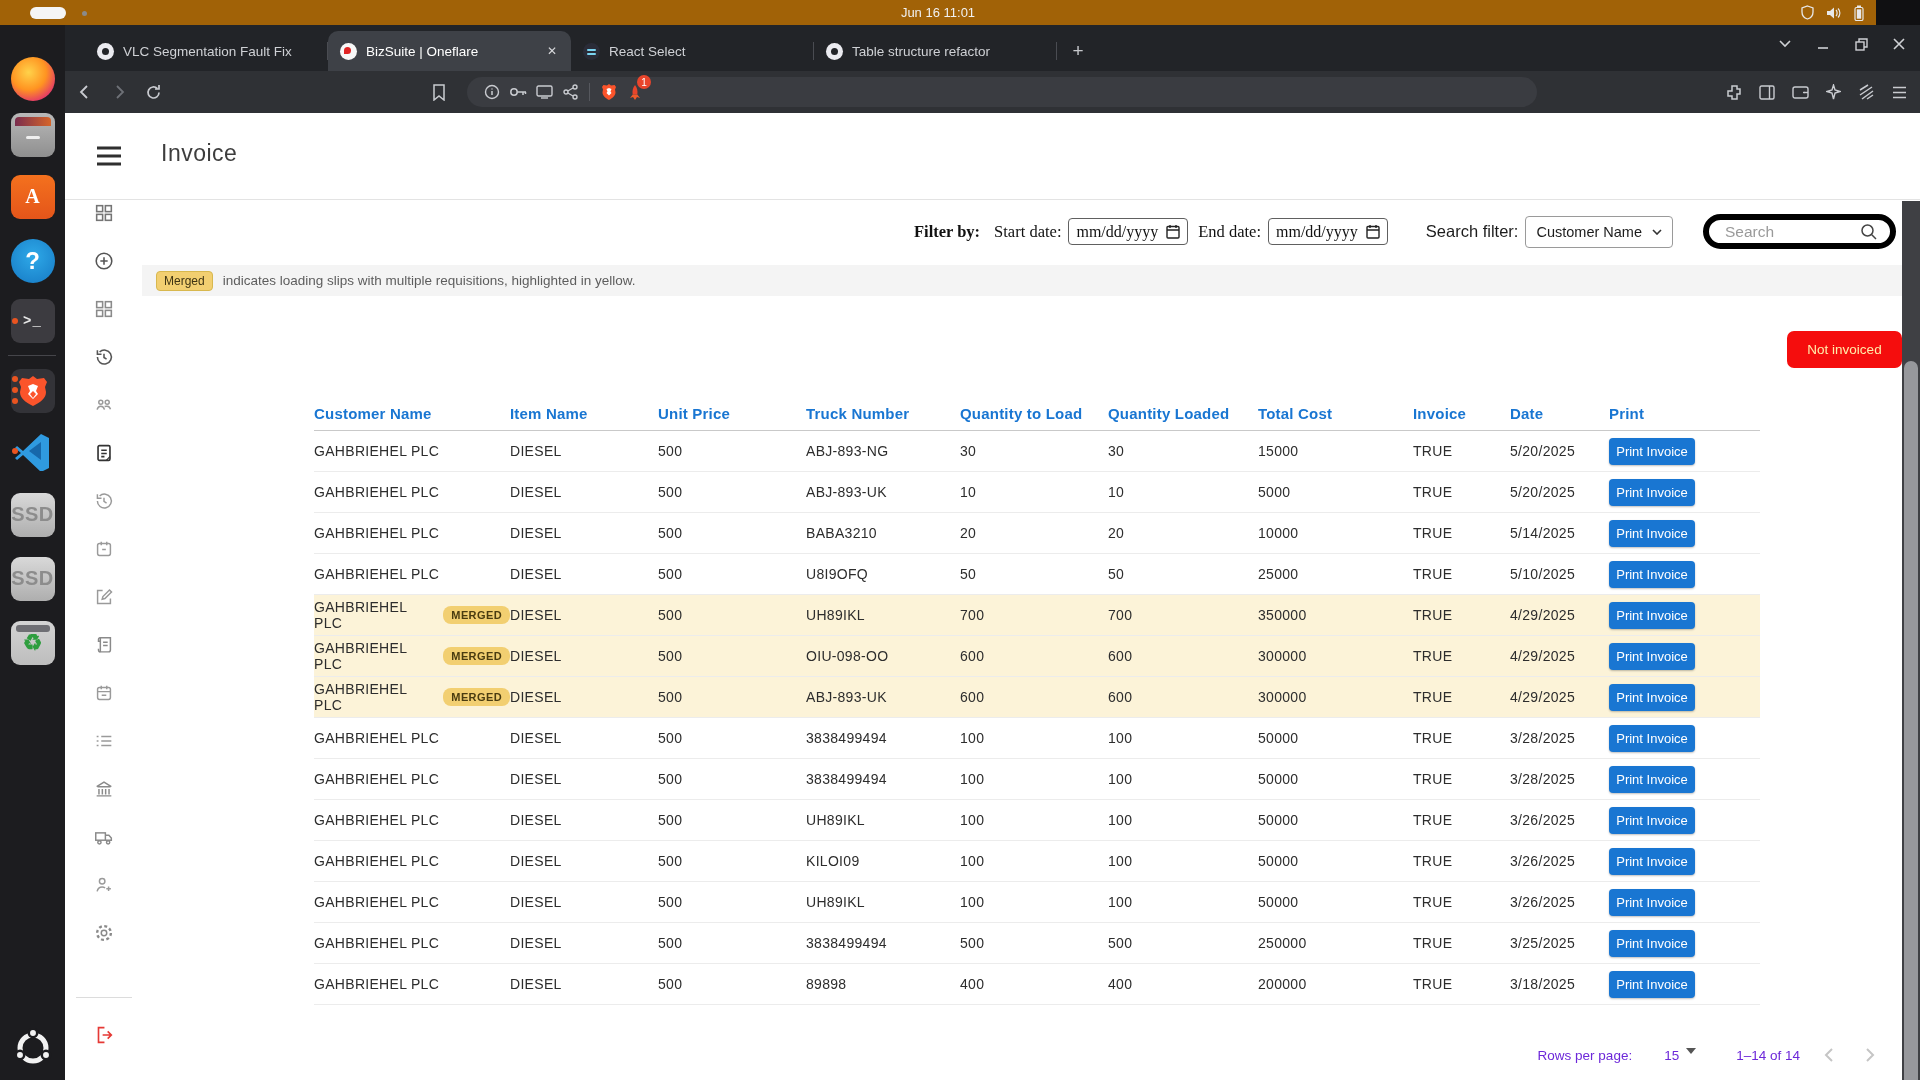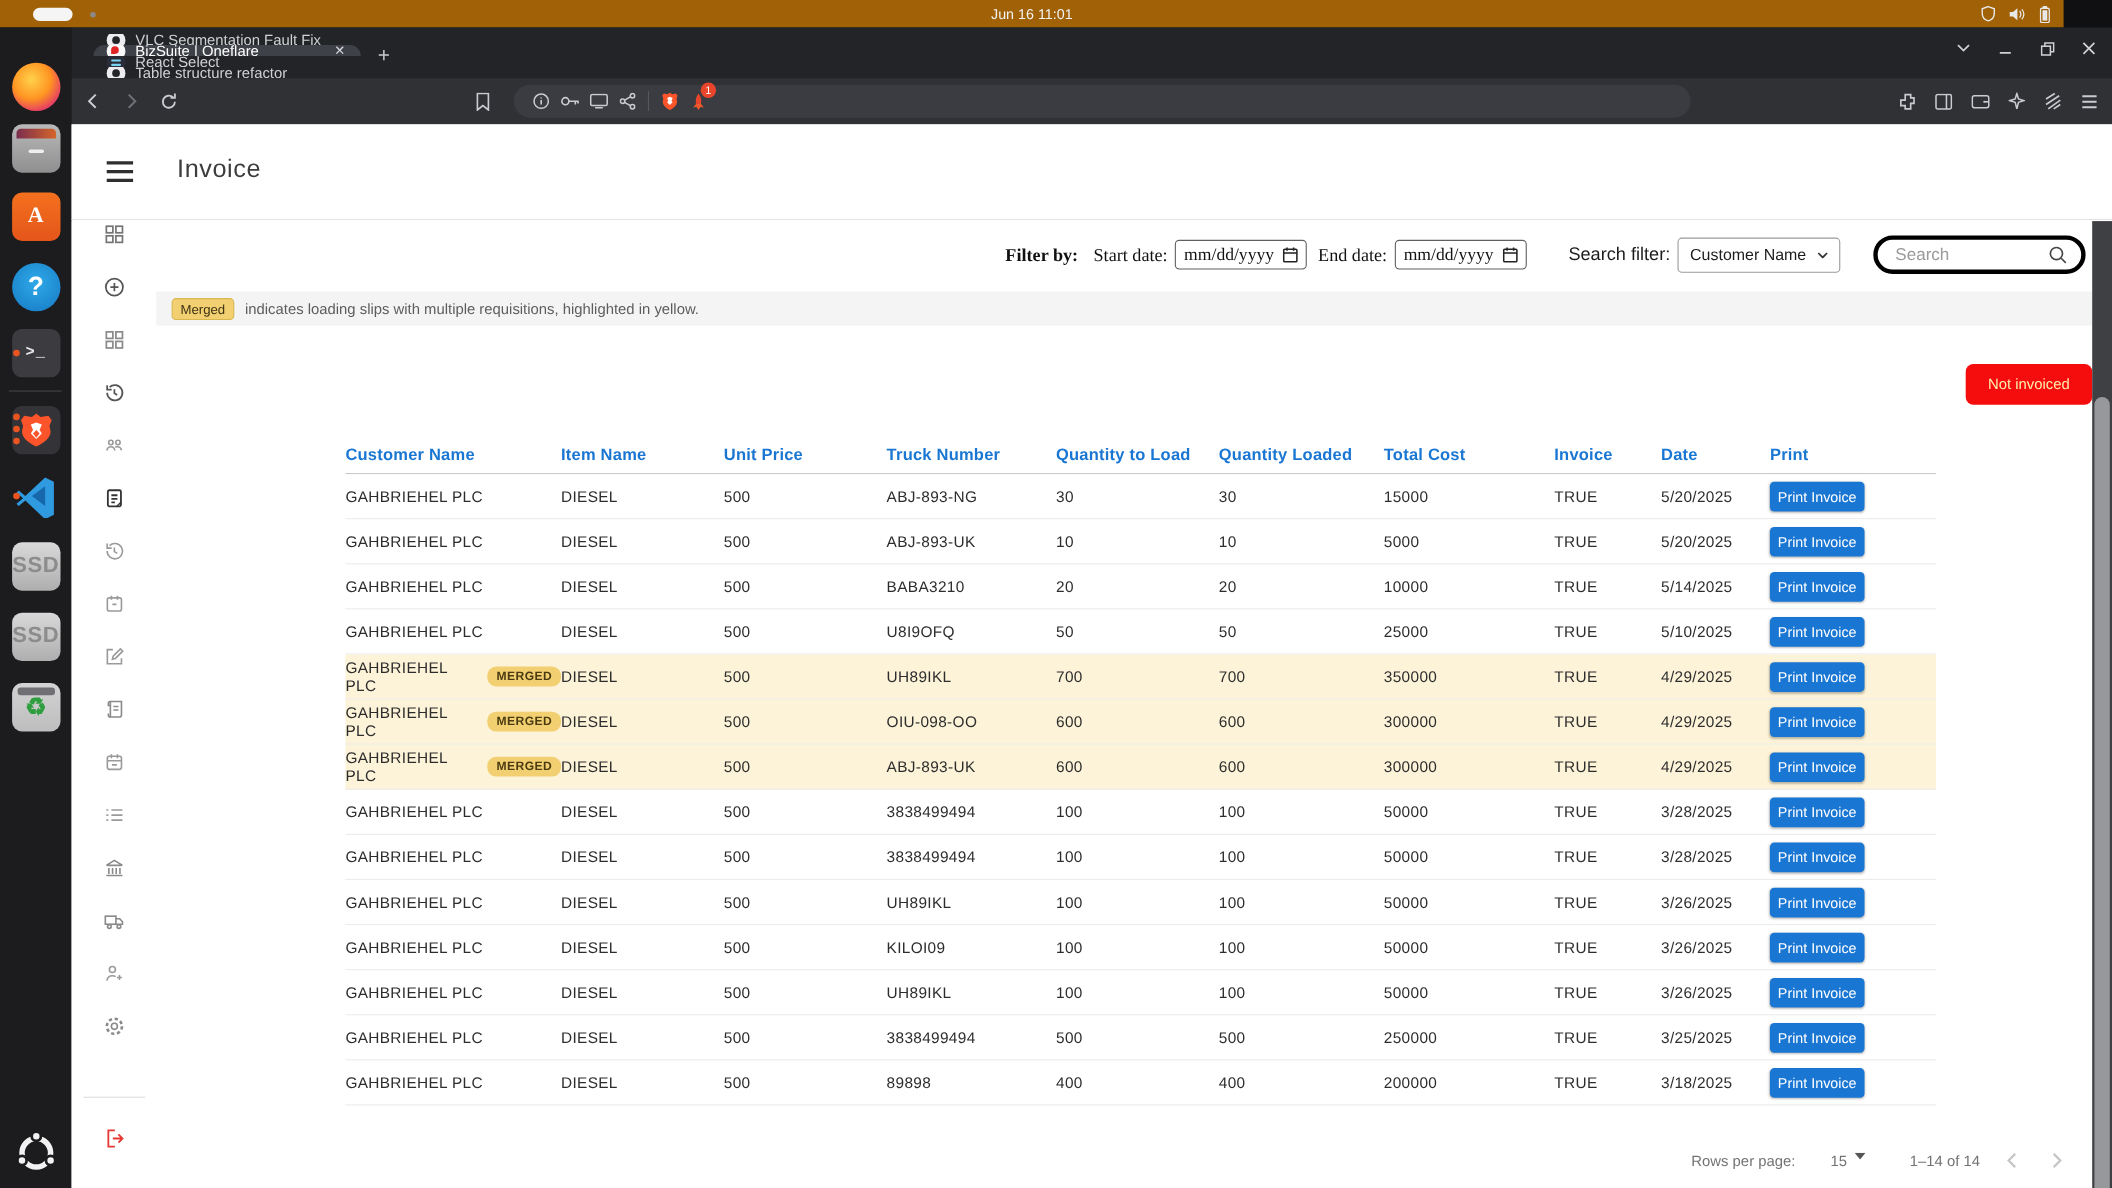--- a/index.html
+++ b/index.html
@@ -30,21 +30,21 @@
   .d-ssd { background:linear-gradient(#d9d9d9,#aeaeae); color:#8c8c8c; font-size:20px; letter-spacing:0.5px; }
   .d-trash { background:linear-gradient(#d3d3d3,#bdbdbd); position:relative; color:#2e9e3e; font-size:22px; }
   .d-trash::before { content:""; position:absolute; top:4px; left:5px; right:5px; height:7px; border-radius:3px; background:#6f6f74; }
   .run-dot { position:absolute; left:2px; width:6px; height:6px; border-radius:50%; background:#e95420; }
   .dock-sep { position:absolute; left:8px; width:48px; height:1px; background:#45454a; }
   .d-ubuntu { width:40px; height:40px; }
 
   
   #browser { position:absolute; left:65px; top:25px; width:1855px; height:1055px; }
   #tabstrip { position:absolute; left:0; top:0; width:100%; height:46px; background:#222428; display:flex; align-items:flex-end; }
-  #tab-list { display:flex; height:40px; margin-left:20px;flex-direction:column; }
+  #tab-list { display:flex; height:40px; margin-left:20px; }
   .tab { width:243px; height:40px; display:flex; align-items:center; gap:9px; padding:0 10px 0 12px; color:#cfd1d5; font-size:13.5px; border-radius:10px 10px 0 0; position:relative; overflow:hidden; }
   .tab:not(.active)::after { content:""; position:absolute; right:0; top:11px; height:18px; width:1px; background:#4a4c52; }
   .tab.active { background:#3e4147; color:#ffffff; }
   .tab-label { white-space:nowrap; overflow:hidden; flex:1; -webkit-mask-image:linear-gradient(90deg,#000 85%,transparent); mask-image:linear-gradient(90deg,#000 85%,transparent); }
   .tab-close { display:none; width:18px; height:18px; border-radius:50%; align-items:center; justify-content:center; font-size:12px; color:#d7d8db; flex:none; }
   .tab.active .tab-close { display:flex; }
   .fav { width:17px; height:17px; border-radius:50%; flex:none; position:relative; }
   .fav::after { content:""; position:absolute; border-radius:50%; }
   .fav-chatgpt { background:#ebebf0; } .fav-chatgpt::after { inset:5px; background:#222428; }
   .fav-react { background:#16222e; } .fav-react::after { inset:5px; background:#5ed3f3; }
@@ -78,21 +78,21 @@
 
   #content { position:absolute; left:77px; top:88px; width:1760px; height:879px; background:#fff; }
 
   
   #filter-row { position:absolute; top:13px; right:6px; display:flex; align-items:center; }
   .flabel { font-family:"Liberation Serif", serif; font-size:16.5px; color:#111; }
   .flabel.bold { font-weight:bold; }
   .date-input { display:flex; align-items:center; gap:8px; border:1.5px solid #606060; border-radius:4px; height:27px; padding:0 7px; margin:0 10px 0 7px; font-family:"Liberation Serif", serif; font-size:16px; color:#111; background:#fff; }
   #search-filter-label { font-size:16.5px; color:#1c1c1c; margin-left:28px; }
   #search-filter-select { display:flex; align-items:center; gap:10px; border:1px solid #9a9a9a; border-radius:4px; height:32px; padding:0 10px; margin-left:7px; font-size:14.5px; color:#1c1c1c; background:#fff; }
-  #search-box { display:flex; align-items:center; border:4px solid #000000; border-radius:18px; height:35px; width:193px; padding:0 12px 0 16px; margin-left:30px; background:#fff;gap:40px; }
+  #search-box { display:flex; align-items:center; border:6px solid #000000; border-radius:18px; height:35px; width:193px; padding:0 12px 0 16px; margin-left:30px; background:#fff;gap:40px; }
   #search-placeholder { color:#9a9a9a; font-size:15.5px; flex:1; }
 
   
   #note-bar { position:absolute; left:0; top:64px; width:100%; height:31px; background:var(--note-bar-bg); display:flex; align-items:center; padding-left:14px; }
   #note-badge { background:var(--merged-badge-bg); border:1px solid #d8b84e; border-radius:4px; font-size:12px; color:#3f3413; padding:2px 7px; }
   #note-text { font-size:13.5px; color:#5d5d5d; margin-left:10px; }
 
   
   #not-invoiced-btn { position:absolute; right:0; top:130px; width:115px; height:37px; background:var(--not-invoiced-red); border-radius:7px; color:#ffedaa; font-size:13.5px; display:flex; align-items:center; justify-content:center; }
 
@@ -101,21 +101,21 @@
   .trow { display:grid; grid-template-columns:196px 148px 148px 154px 148px 150px 155px 97px 99px 1fr; align-items:center; }
   #thead-row { height:34px; border-bottom:1px solid #c9c9c9; }
   .th { color:var(--accent-blue); font-size:15px; font-weight:bold; letter-spacing:0.2px; }
   .datarow { height:41px; border-bottom:1px solid #ececec; font-size:14px; color:#2d2d2d; letter-spacing:0.3px; }
   .datarow.merged { background:var(--merged-row-bg); }
   .cell-customer { display:flex; align-items:center; gap:9px; }
   .merged-badge { background:var(--merged-badge-bg); border-radius:8px; font-size:11px; font-weight:bold; color:#4a3c10; padding:3px 8px; letter-spacing:0.4px; }
   .print-btn { width:86px; height:27px; background:var(--accent-blue); color:#fff; font-size:13px; border:none; border-radius:4px; display:flex; align-items:center; justify-content:center; box-shadow:0 1px 2px rgba(0,0,0,0.25); }
 
   
-  #pagination { position:absolute; right:18px; top:840px; display:flex; align-items:center; font-size:13.5px; color:#737373; }
+  #pagination { position:absolute; right:18px; top:840px; display:flex; align-items:center; font-size:13.5px; color:#6d28d9; }
   #rows-per-page-select { display:flex; align-items:flex-start; gap:7px; margin-left:32px; }
   #range-label { margin-left:40px; }
   .pg-btn { width:28px; height:28px; display:flex; align-items:center; justify-content:center; margin-left:14px; color:#c5c5c5; font-size:20px; }
 
   
   #scrollbar { position:absolute; right:0; top:88px; width:18px; height:967px; background:#3f4044; }
   #scroll-thumb { position:absolute; left:2px; top:160px; width:14px; height:770px; border-radius:7px; background:#97989c; }
 
   svg { display:block; }
 </style>

